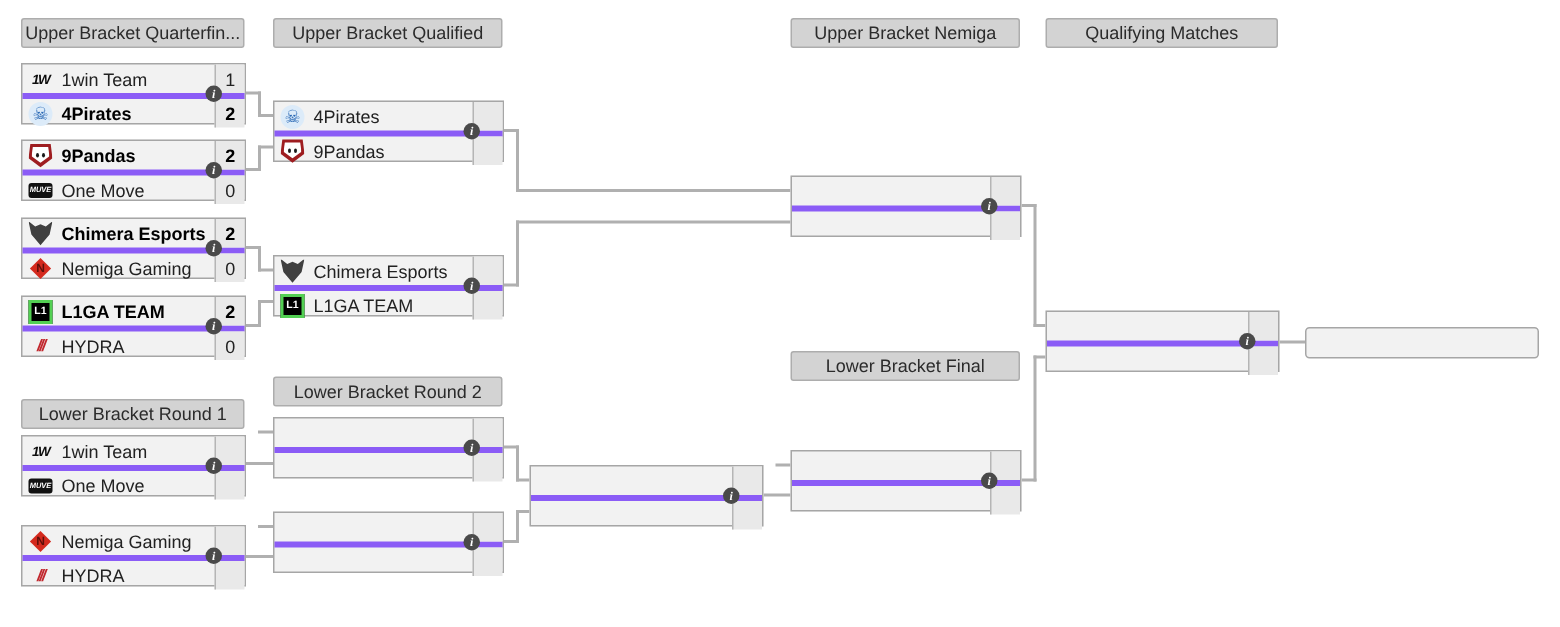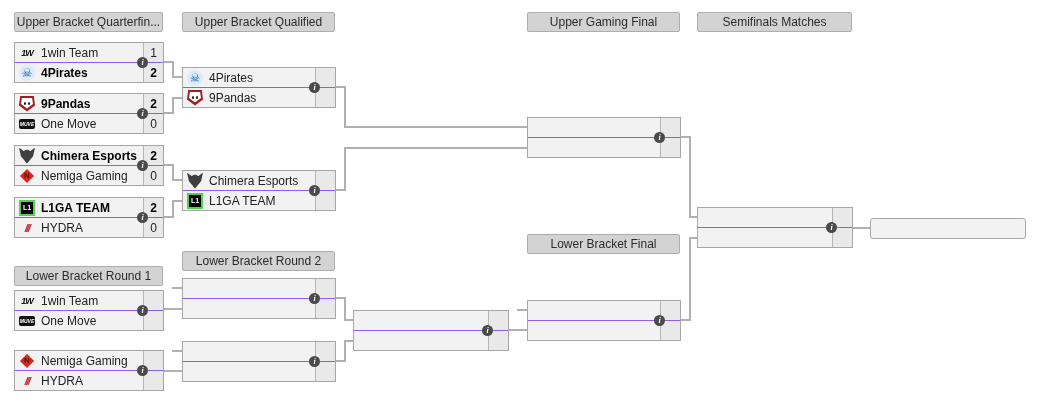--- a/index.html
+++ b/index.html
@@ -12,21 +12,21 @@
        justify-content:center;font-size:12px;color:#2b2b2b;white-space:nowrap;
        overflow:hidden;z-index:2;}
 
   
   .conn{position:absolute;background:#b0b0b0;z-index:0;}
 
   
   .match{position:absolute;height:41px;background:#f2f2f2;border:1px solid #a6a6a6;
          box-sizing:border-box;z-index:1;}
   .trow{display:flex;align-items:center;height:19px;}
-  .trow.first{border-bottom:1px solid #8b5cf6;}
+  .trow.first{border-bottom:4px solid #8b5cf6;}
   .tname{flex:1;font-size:12px;color:#222;padding-left:6px;white-space:nowrap;
          overflow:hidden;}
   .trow:has(.logo) .tname{padding-left:0;}
   .tscore{width:20px;align-self:stretch;border-left:1px solid #b5b5b5;
           background:#e9e9e9;display:flex;align-items:center;justify-content:center;
           font-size:12px;color:#222;flex:0 0 20px;box-sizing:border-box;}
   .winner{font-weight:700;color:#000;}
 
   .slot{position:absolute;height:21px;background:#f2f2f2;border:1px solid #a6a6a6;
         border-radius:3px;box-sizing:border-box;z-index:1;}
@@ -66,22 +66,22 @@
   .logo-hydra::before{content:"///";font-style:italic;font-weight:900;font-size:11px;
         line-height:16px;color:#c1272d;letter-spacing:-1.5px;}
 </style>
 </head>
 <body>
 
 <div id="stage">
 
   <div class="hdr" style="left:14px;top:12px;width:149px">Upper Bracket Quarterfin...</div>
   <div class="hdr" style="left:182px;top:12px;width:153px">Upper Bracket Qualified</div>
-  <div class="hdr" style="left:527px;top:12px;width:153px">Upper Gaming Final</div>
-  <div class="hdr" style="left:697px;top:12px;width:155px">Semifinals Matches</div>
+  <div class="hdr" style="left:527px;top:12px;width:153px">Upper Bracket Nemiga</div>
+  <div class="hdr" style="left:697px;top:12px;width:155px">Qualifying Matches</div>
   <div class="hdr" style="left:14px;top:266px;width:149px">Lower Bracket Round 1</div>
   <div class="hdr" style="left:182px;top:251px;width:153px">Lower Bracket Round 2</div>
   <div class="hdr" style="left:527px;top:234px;width:153px">Lower Bracket Final</div>
 
   <div class="match" style="left:14px;top:42px;width:150px">
     <div class="trow first">
       <span class="logo logo-1win"></span>
       <span class="tname">1win Team</span>
       <span class="tscore">1</span>
     </div>

